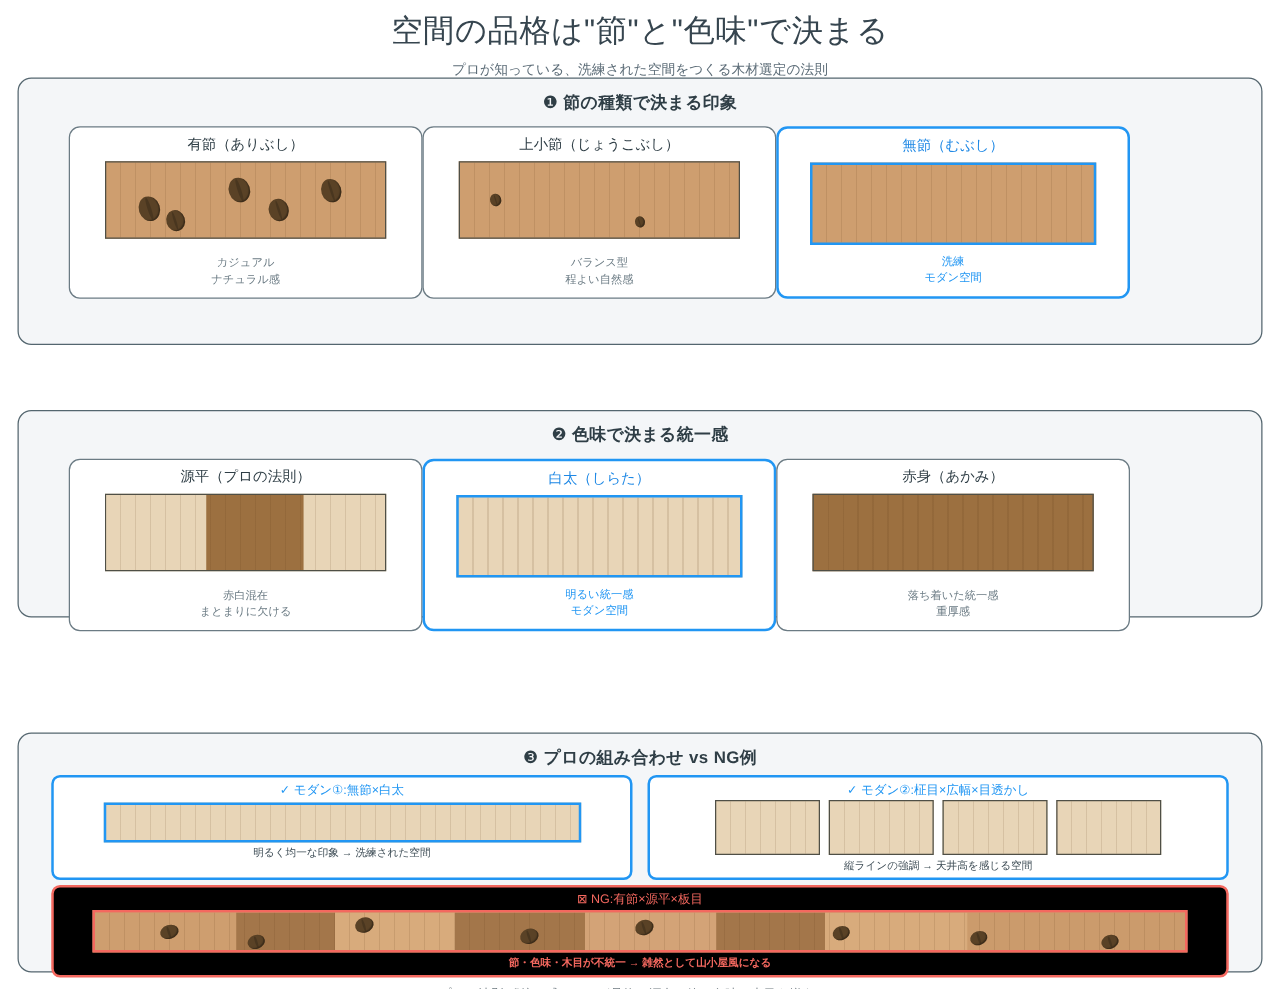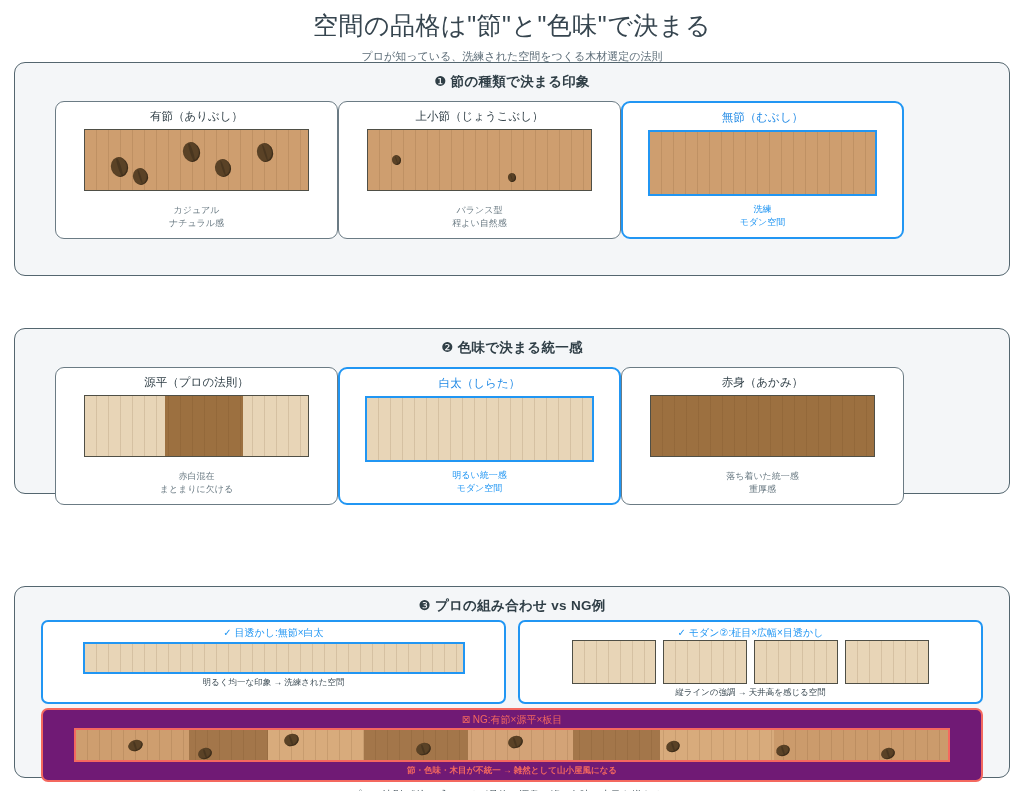--- a/index.html
+++ b/index.html
@@ -99,21 +99,21 @@
   .good{
     flex:1;box-sizing:border-box;background:#ffffff;
     border:2px solid #2196f3;border-radius:7px;
     display:flex;flex-direction:column;align-items:center;padding-top:4px;
   }
   .good-label{font-size:10px;color:#2196f3;line-height:14px;}
   .good-note{font-size:8.5px;color:#3d4c55;line-height:12px;padding:2px 0 4px;}
 
   .bad{
     margin:4px 26px 0 26px;box-sizing:border-box;
-    background:#701a75;border:2px solid #f4685f;border-radius:7px;
+    background:#000000;border:2px solid #f4685f;border-radius:7px;
     display:flex;flex-direction:column;align-items:center;padding-top:3px;
   }
   .bad-label{font-size:10px;color:#f4685f;line-height:14px;}
   .bad-note{font-size:8.5px;color:#f4685f;line-height:12px;padding:2px 0 4px;font-weight:bold;}
 
   .law{
     text-align:center;font-size:10px;color:#3d4c55;
     padding-top:6px;letter-spacing:.2px;
   }
 
@@ -244,21 +244,21 @@
     <div class="section-title">
       <span class="num">❸</span>
       <span>プロの組み合わせ vs NG例</span>
     </div>
 
     <div class="s3-top">
 
       <div class="good">
         <div class="good-label">
           <span>✓</span>
-          <span>目透かし:無節×白太</span>
+          <span>モダン①:無節×白太</span>
         </div>
         <div class="board blue" style="background:#e8d5b7;width:382px;height:32px;margin-top:2px;">
           <div class="grain"></div>
         </div>
         <div class="good-note">明るく均一な印象 → 洗練された空間</div>
       </div>
 
       <div class="good">
         <div class="good-label">
           <span>✓</span>

